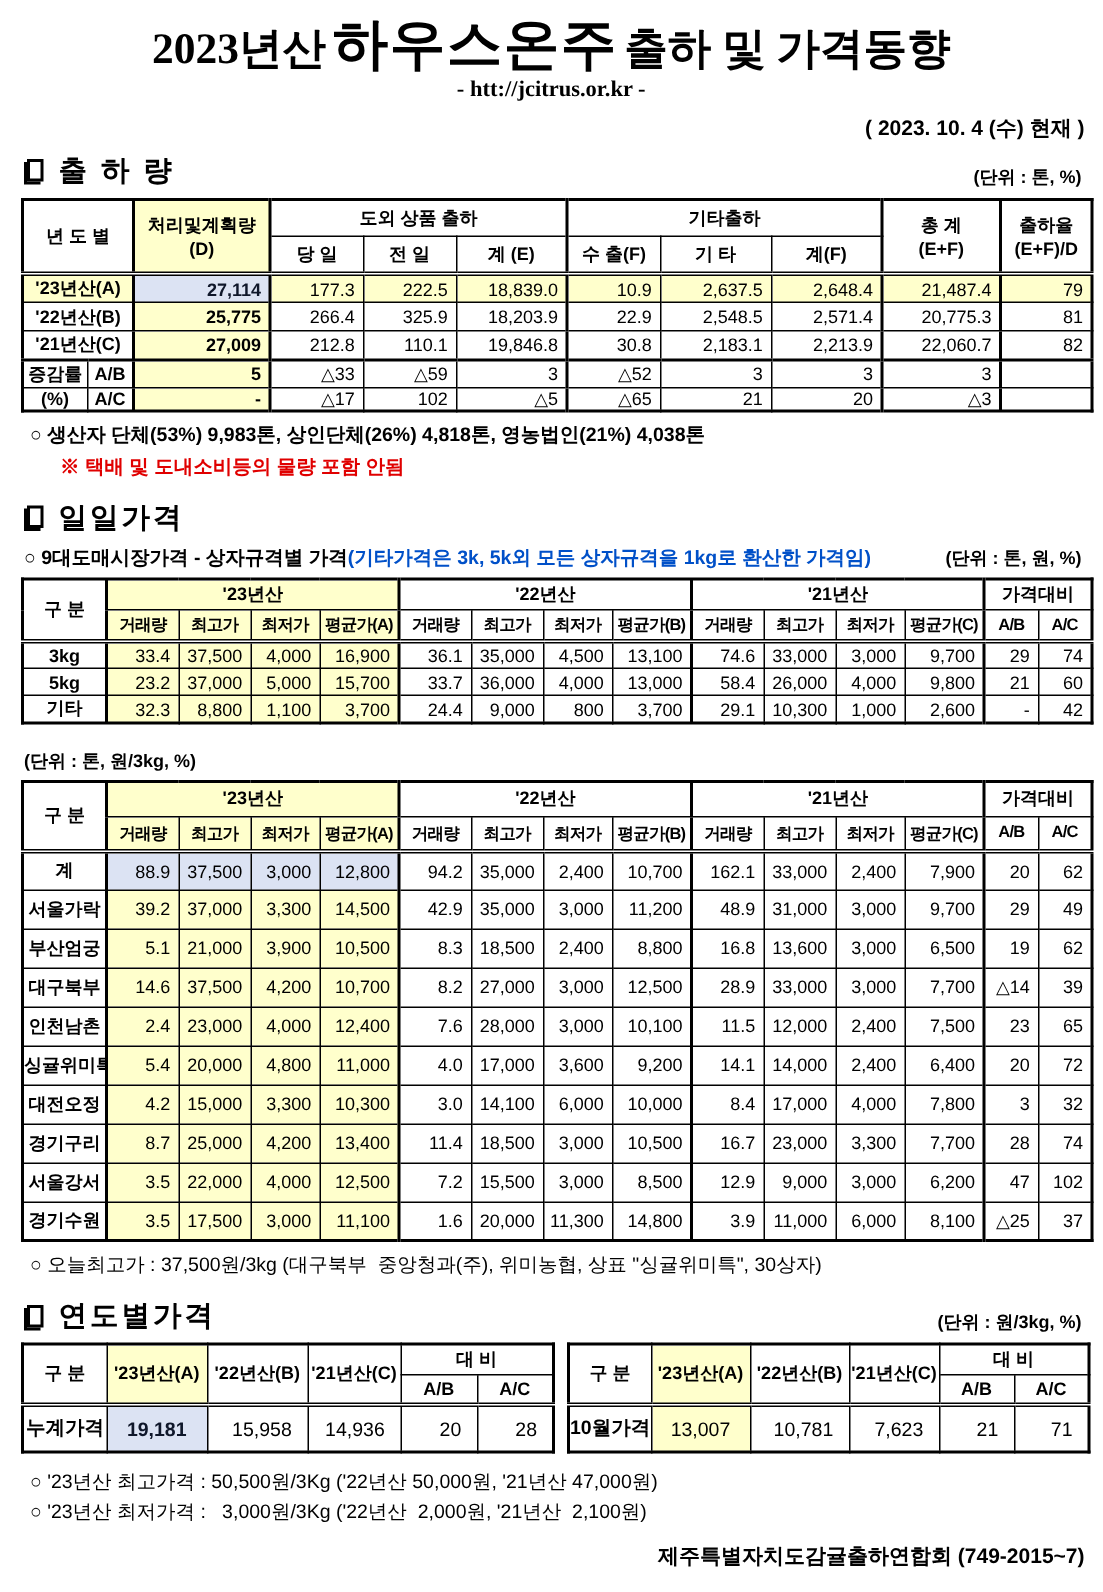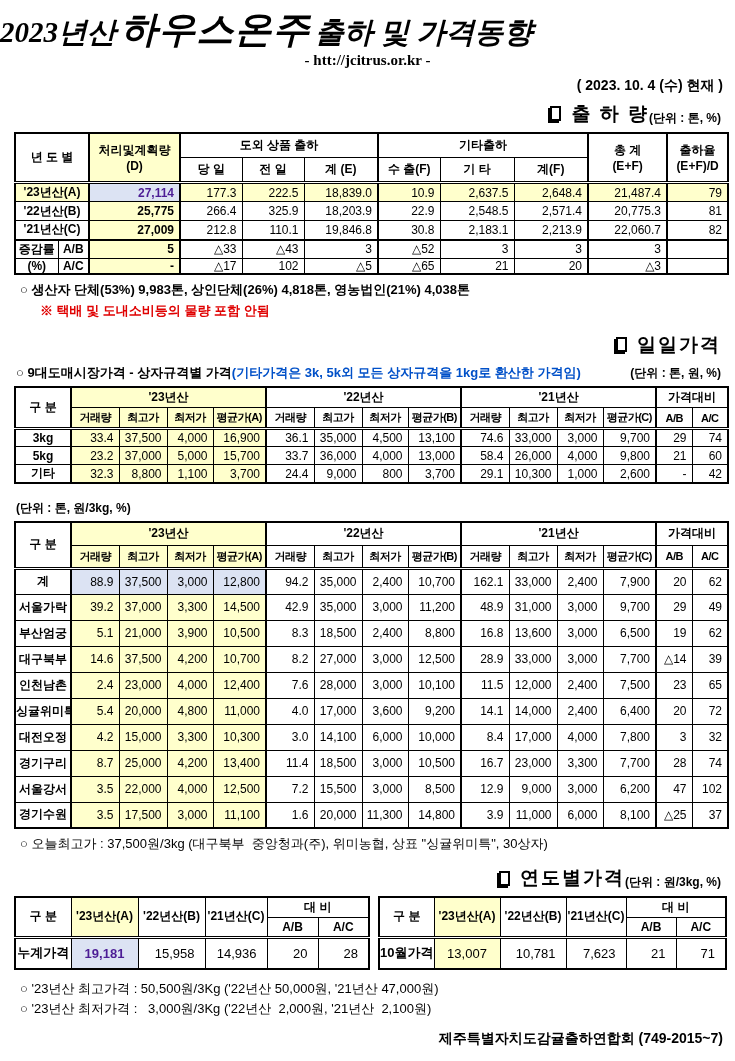--- a/index.html
+++ b/index.html
@@ -1,29 +1,29 @@
 <!DOCTYPE html>
 <html><head>
 <meta charset="utf-8">
 <style>
   * { margin:0; padding:0; box-sizing:border-box; }
   body { width:735px; height:1061px; background:#fff; color:#000;
          font-family:"Liberation Sans", sans-serif; overflow:hidden; }
   .page { width:735px; height:1061px; position:relative; padding-top:6px; }
 
   
-  .title { line-height:1.1; margin-top:4px;font-style:italic; }
+  .title { text-align:center; line-height:1.1; margin-top:4px; }
   .title .decor { font-family:"Liberation Serif", serif; font-weight:bold; font-size:29px; }
   .title .main  { font-size:37px; font-weight:bold; letter-spacing:1px; }
   .url  { text-align:center; font-size:15px; font-weight:bold; margin-top:1px;
           font-family:"Liberation Serif", serif; }
   .date { text-align:right; font-size:14px; font-weight:bold; margin:8px 12px 0 0; }
 
   
-  .sec { display:flex; justify-content:flex-end; align-items:flex-end;
+  .sec { display:flex; justify-content:space-between; align-items:flex-end;
          margin:6px 14px 5px 16px; }
   .sec-title { font-size:19px; font-weight:bold; letter-spacing:2px; display:flex; align-items:center; }
   .sq { display:inline-block; width:11px; height:15px; border:2px solid #000;
         box-shadow:-2px 2px 0 #000; margin:0 10px 0 2px; background:#fff; }
   .unit { font-size:12px; font-weight:bold; }
 
   .cap { display:flex; justify-content:space-between; align-items:flex-end; margin:4px 14px 4px 16px; }
   .cap-main { font-size:13px; font-weight:bold; }
   .cap-note { font-size:13px; font-weight:bold; color:#0050C8; }
 
@@ -32,21 +32,21 @@
           border:2px solid #000; }
   th, td { border:1px solid #000; font-size:12px; overflow:hidden;
            white-space:nowrap; text-align:center; vertical-align:middle; }
   th { font-weight:bold; }
   .num  { text-align:right; padding-right:5px; }
   .num2 { text-align:right; padding-right:10px; }
   .ctr  { text-align:center; }
   .bold { font-weight:bold; }
   .yellow { background:#FFFFCC; }
   .blue   { background:#DCE3F3; }
-  .red    { color:#4c1d95; font-weight:bold;margin-left:23px; }
+  .red    { color:#0f172a; font-weight:bold;margin-left:23px; }
   .thick-l { border-left:2px solid #000; }
   .dot-l   { border-left:1px dotted #000;margin-top:14px; }
   tbody tr:first-child td { border-top:3px double #000; }
   tr.chg-first td { border-top:2px solid #000 !important; }
 
   #t1 { width:713px; } #t1 th { height:25px; } #t1 td { height:19px; }
   #t1 tr.chg td { height:15px; }
   #t2, #t3 { width:713px; }
   #t2 th { height:21px; } #t2 td { height:18px; }
   #t3 th { height:23px; } #t3 tbody td { height:26px; }
@@ -160,21 +160,21 @@
           <td class="num dot-l">2,183.1</td>
           <td class="num dot-l">2,213.9</td>
           <td class="num thick-l">22,060.7</td>
           <td class="num thick-l">82</td>
         </tr>
         <tr class="chg chg-first">
           <td class="ctr bold">증감률</td>
           <td class="ctr bold dot-l">A/B</td>
           <td class="num bold thick-l yellow">5</td>
           <td class="num thick-l">△33</td>
-          <td class="num dot-l">△43</td>
+          <td class="num dot-l">△59</td>
           <td class="num">3</td>
           <td class="num thick-l">△52</td>
           <td class="num dot-l">3</td>
           <td class="num dot-l">3</td>
           <td class="num thick-l">3</td>
           <td class="num thick-l"></td>
         </tr>
         <tr class="chg">
           <td class="ctr bold">(%)</td>
           <td class="ctr bold dot-l">A/C</td>

